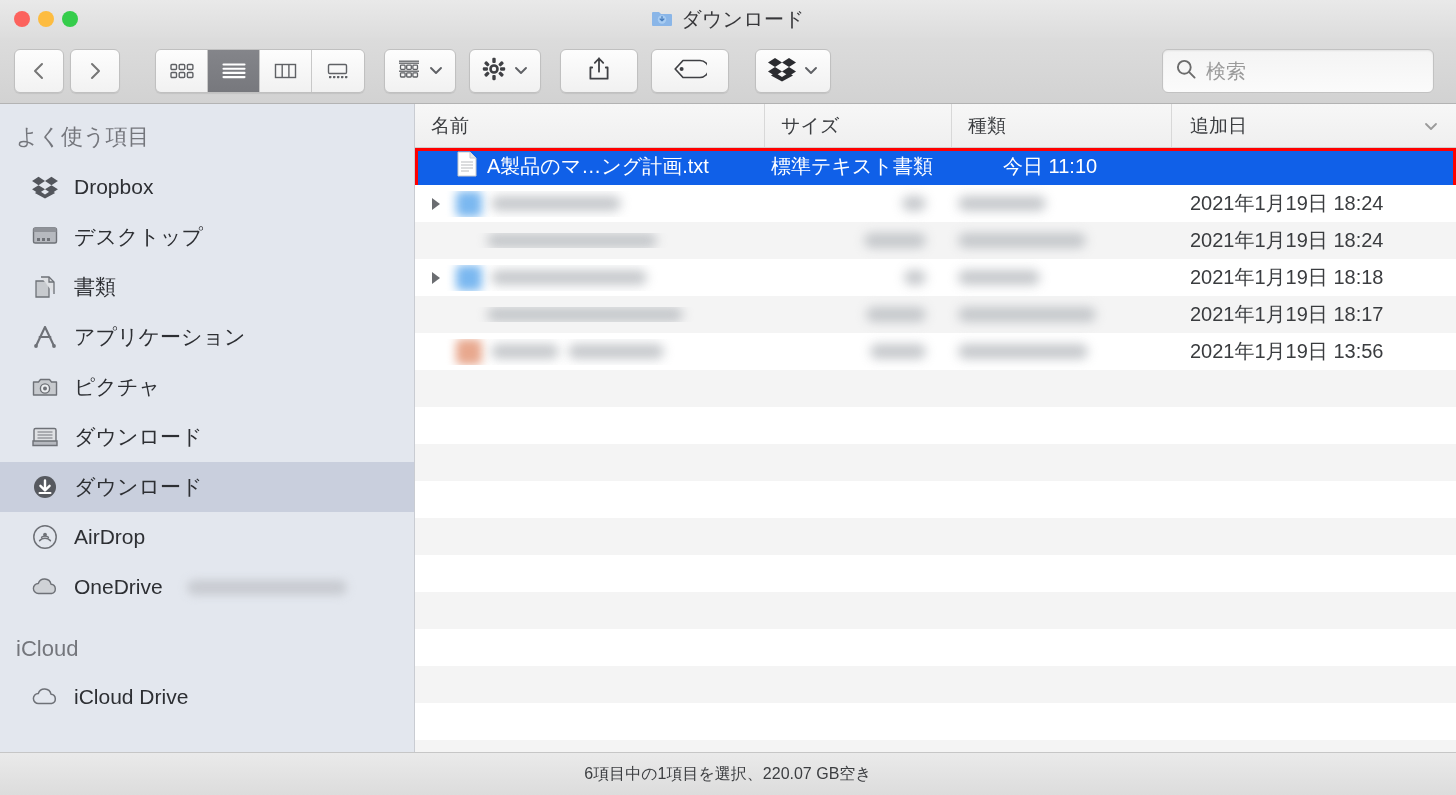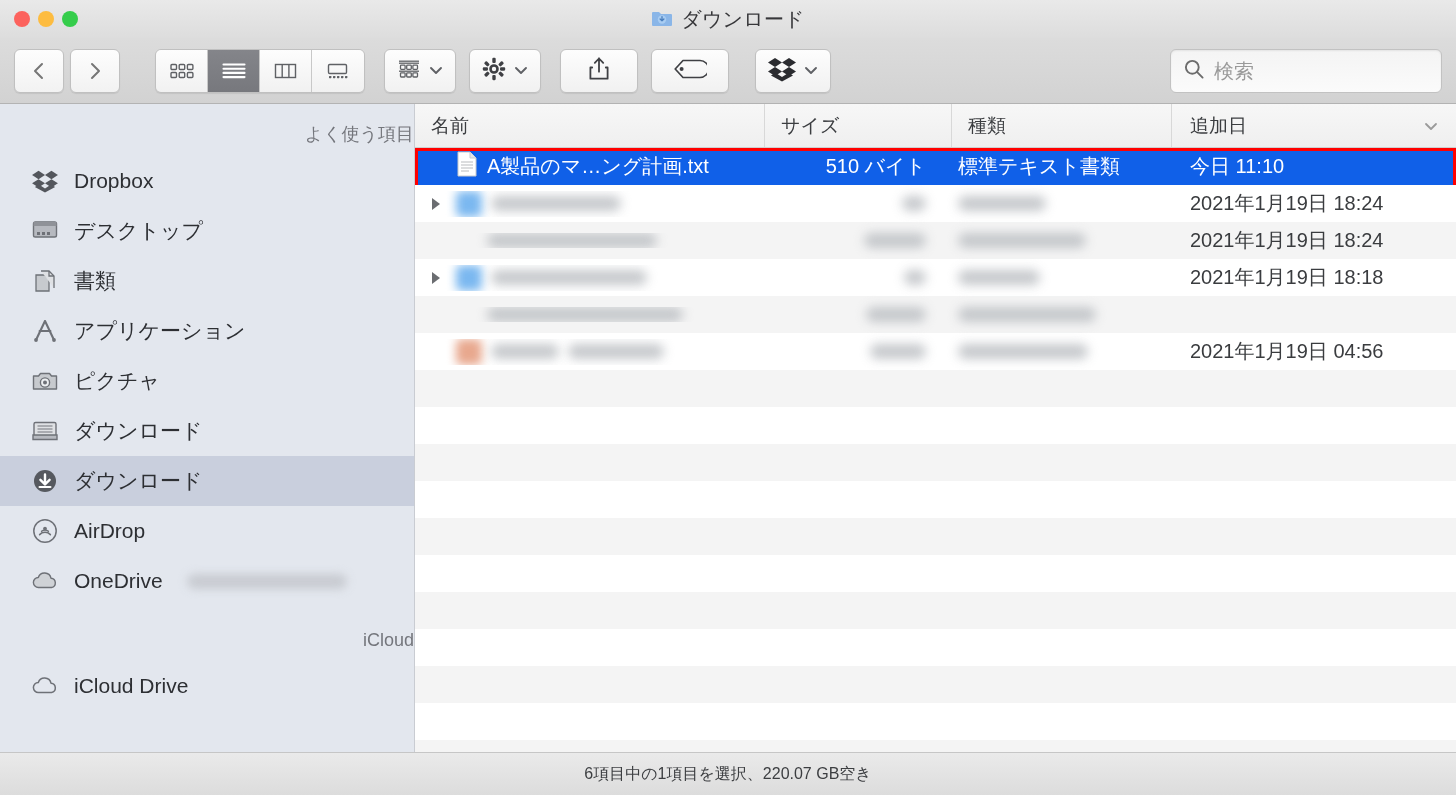--- a/index.html
+++ b/index.html
@@ -69,41 +69,41 @@
   .tb-btn {
     height: 44px; border-radius: 6px;
     background: linear-gradient(to bottom, #fdfdfd, #f1f1f1);
     border: 1px solid #c0c0c0; box-shadow: 0 1px 1px rgba(0,0,0,.08);
     display: flex; align-items: center; justify-content: center; gap: 6px;
     padding: 0 11px;
   }
   .gap-lg { width: 26px; } .gap-md { width: 19px; } .gap-sm { width: 13px; }
 
   .searchbox {
-    position: absolute; right: 14px; top: 11px;
+    position: absolute; right: 22px; top: 11px;
     width: 272px; height: 44px; border-radius: 6px;
     background: linear-gradient(to bottom, #f4f4f4, #fbfbfb);
     border: 1px solid #c2c2c2; box-shadow: inset 0 1px 2px rgba(0,0,0,.07);
     display: flex; align-items: center; padding: 0 12px; gap: 9px;
   }
   .search-ph { font-size: 20px; color: #9a9a9a; }
 
   
   .body { flex: 1 1 auto; display: flex; min-height: 0; }
 
   
   .sidebar {
     width: 415px; flex: 0 0 415px;
     background: #e3e7ee;
     border-right: 1px solid #c9ccd2;
     padding-top: 10px;
     overflow: hidden;
   }
   .sb-header {
-    font-size: 18px; color: #74767c; padding: 8px 0 10px 16px; font-weight: 400; text-align: right;
+    font-size: 22px; color: #74767c; padding: 8px 0 10px 16px; font-weight: 400;
   }
   .sb-item {
     height: 50px; display: flex; align-items: center; gap: 14px; padding-left: 30px;
     font-size: 21px; color: #2d2f33;
   }
   .sb-item.selected { background: #c9cfdd; }
   .sb-ico { width: 30px; height: 28px; flex: 0 0 30px; display:flex; align-items:center; justify-content:center; }
   .sb-label { white-space: nowrap; }
   .blurtext {
     display: inline-block; margin-left: 10px;
@@ -517,21 +517,20 @@
                 <g stroke="#b9bbbe" stroke-width="1">
                   <line x1="5" y1="11" x2="17" y2="11"></line>
                     <line x1="5" y1="14" x2="17" y2="14"></line>
                   <line x1="5" y1="17" x2="17" y2="17"></line>
                     <line x1="5" y1="20" x2="13" y2="20"></line>
                 </g>
               </svg>
             </span>
             <span>A製品のマ…ング計画.txt</span>
           </div>
-          <div class="cell-size">510 バイト</div>
           <div class="cell-kind">標準テキスト書類</div>
           <div class="cell-date">今日 11:10</div>
           <div class="annotation"></div>
         </div>
 
         <div class="row odd">
           <div class="cell-name">
             <span class="disclosure">
               <svg width="14" height="16" viewBox="0 0 14 16">
                   <path d="M3 2l8 6-8 6z" fill="#6b6d71"></path>
@@ -588,36 +587,37 @@
             <span class="disclosure"></span>
             <span class="indent"></span>
             <span class="bbar" style="width:196px"></span>
           </div>
           <div class="cell-size">
               <span class="bbar" style="width:60px"></span>
             </div>
           <div class="cell-kind">
               <span class="bbar" style="width:138px"></span>
             </div>
+          <div class="cell-date date-text">2021年1月19日 18:17</div>
         </div>
 
         <div class="row odd">
           <div class="cell-name">
             <span class="disclosure"></span>
             <span class="bicon orange"></span>
             <span class="bbar" style="width:68px"></span>
             <span class="bbar" style="width:96px"></span>
           </div>
           <div class="cell-size">
               <span class="bbar" style="width:56px"></span>
             </div>
           <div class="cell-kind">
               <span class="bbar" style="width:130px"></span>
             </div>
-          <div class="cell-date date-text">2021年1月19日 04:56</div>
+          <div class="cell-date date-text">2021年1月19日 13:56</div>
         </div>
 
         <div class="row even"></div>
         <div class="row odd"></div>
         <div class="row even"></div>
         <div class="row odd"></div>
         <div class="row even"></div>
         <div class="row odd"></div>
         <div class="row even"></div>
         <div class="row odd"></div>

